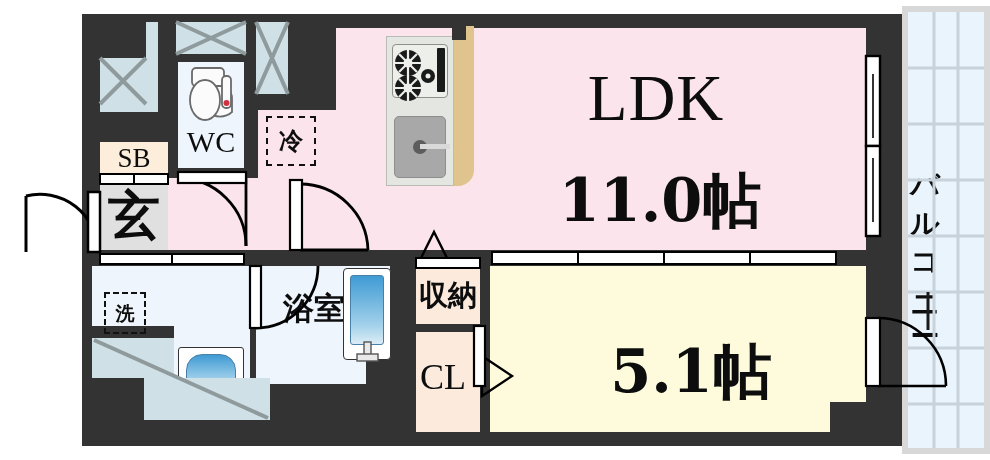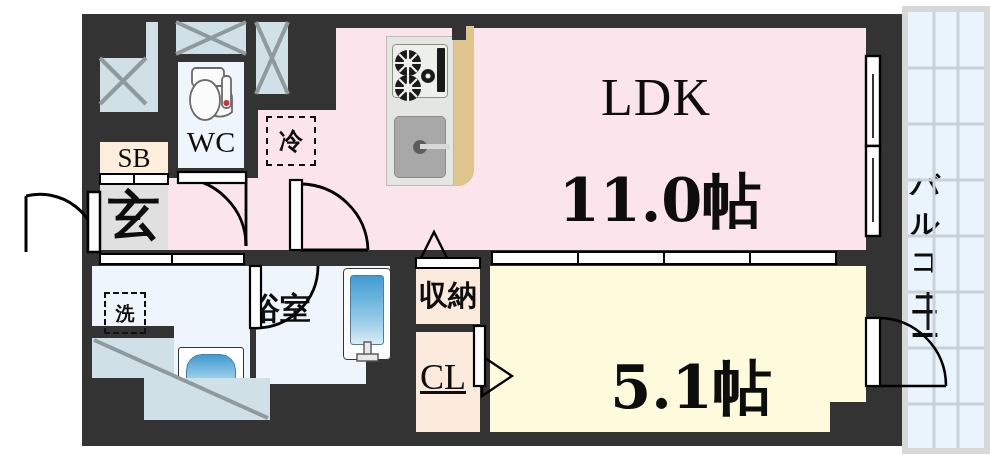--- a/index.html
+++ b/index.html
@@ -17,21 +17,21 @@
   .genkan{background:#e0e0e0;}
   .sb{background:#fdeedb;}
   .balcony{background:#eaf4fd;}
   .balcony-frame{background:#d8d8d8;}
   .shaft{background:#cfe0e6;}
   .white{background:#ffffff;}
 
   
   .lbl{display:flex;align-items:center;justify-content:center;
        color:#0d0d0d;line-height:1;white-space:nowrap;}
-  .lbl-ldk{font-size:52px;letter-spacing:1px;}
+  .lbl-ldk{font-size:65px;letter-spacing:1px;}
   .lbl-jp{font-family:"DejaVu Serif","Liberation Serif",serif;font-size:59px;font-weight:700;}
   .lbl-wc{font-size:30px;}
   .lbl-sb{font-size:27px;}
   .lbl-sm{font-family:"DejaVu Serif",serif;font-size:29px;font-weight:700;}
   .lbl-cl{font-size:36px;}
   .lbl-rei{font-family:"DejaVu Sans","Liberation Sans",sans-serif;font-size:24px;font-weight:700;}
   .lbl-sen{font-family:"DejaVu Sans","Liberation Sans",sans-serif;font-size:19px;font-weight:700;}
   .lbl-bal{font-family:"DejaVu Serif",serif;font-size:29px;font-weight:600;
            writing-mode:vertical-rl;text-orientation:upright;letter-spacing:9px;}
   .lbl-gen{font-family:"DejaVu Serif",serif;font-size:52px;font-weight:700;}
@@ -72,38 +72,38 @@
   <div class="abs wall" style="left:452px;top:22px;width:14px;height:18px;"></div>
 
   <div class="abs" style="left:392px;top:44px;width:56px;height:54px;background:#edefeb;
               border:1.6px solid #8d9189;border-radius:4px;"></div>
 
   <div class="abs" style="left:394px;top:116px;width:52px;height:62px;background:#a8a8a8;
               border:1.8px solid #8d8d8d;border-radius:5px;"></div>
 
   <div class="abs room" style="left:490px;top:266px;width:376px;height:136px;"></div>
   <div class="abs room" style="left:490px;top:266px;width:340px;height:166px;"></div>
-  <div class="abs lbl lbl-jp" style="left:588px;top:356px;width:206px;height:62px;">5.1帖</div>
+  <div class="abs lbl lbl-jp" style="left:588px;top:340px;width:206px;height:62px;">5.1帖</div>
 
   <div class="abs cl" style="left:416px;top:266px;width:64px;height:58px;"></div>
   <div class="abs lbl lbl-sm" style="left:416px;top:266px;width:64px;height:58px;">収納</div>
 
   <div class="abs cl" style="left:416px;top:332px;width:64px;height:100px;"></div>
-  <div class="abs lbl lbl-cl" style="left:414px;top:352px;width:58px;height:50px;text-decoration:underline;">CL</div>
+  <div class="abs lbl lbl-cl" style="left:414px;top:352px;width:58px;height:50px;">CL</div>
 
   <div class="abs wet" style="left:92px;top:266px;width:158px;height:60px;"></div>
   <div class="abs wet" style="left:92px;top:266px;width:90px;height:60px;"></div>
   <div class="abs wet" style="left:174px;top:266px;width:76px;height:124px;"></div>
   <div class="abs dashbox" style="left:104px;top:292px;width:42px;height:42px;">
     <span class="lbl lbl-sen">洗</span>
   </div>
 
   <div class="abs wet" style="left:256px;top:266px;width:134px;height:92px;"></div>
   <div class="abs wet" style="left:256px;top:266px;width:110px;height:118px;"></div>
-  <div class="abs lbl lbl-sm" style="left:242px;top:288px;width:76px;height:40px;font-size:31px;">浴室</div>
+  <div class="abs lbl lbl-sm" style="left:276px;top:288px;width:76px;height:40px;font-size:31px;">浴室</div>
 
   <div class="abs white" style="left:343px;top:268px;width:48px;height:92px;border:1.6px solid #333;border-radius:4px;"></div>
   <div class="abs" style="left:350px;top:275px;width:34px;height:70px;border:1.4px solid #4a7fa6;border-radius:3px;
               background:linear-gradient(180deg,#3f9bd4 0%,#9fcfea 70%,#dcecf6 100%);"></div>
 
   <div class="abs white" style="left:178px;top:347px;width:66px;height:48px;border:1.6px solid #333;border-radius:3px;"></div>
   <div class="abs" style="left:186px;top:354px;width:50px;height:34px;
               border:1.4px solid #4a7fa6;border-radius:16px 16px 3px 3px;
               background:linear-gradient(180deg,#3f9bd4 0%,#9fcfea 75%,#e6f2f9 100%);"></div>
 

